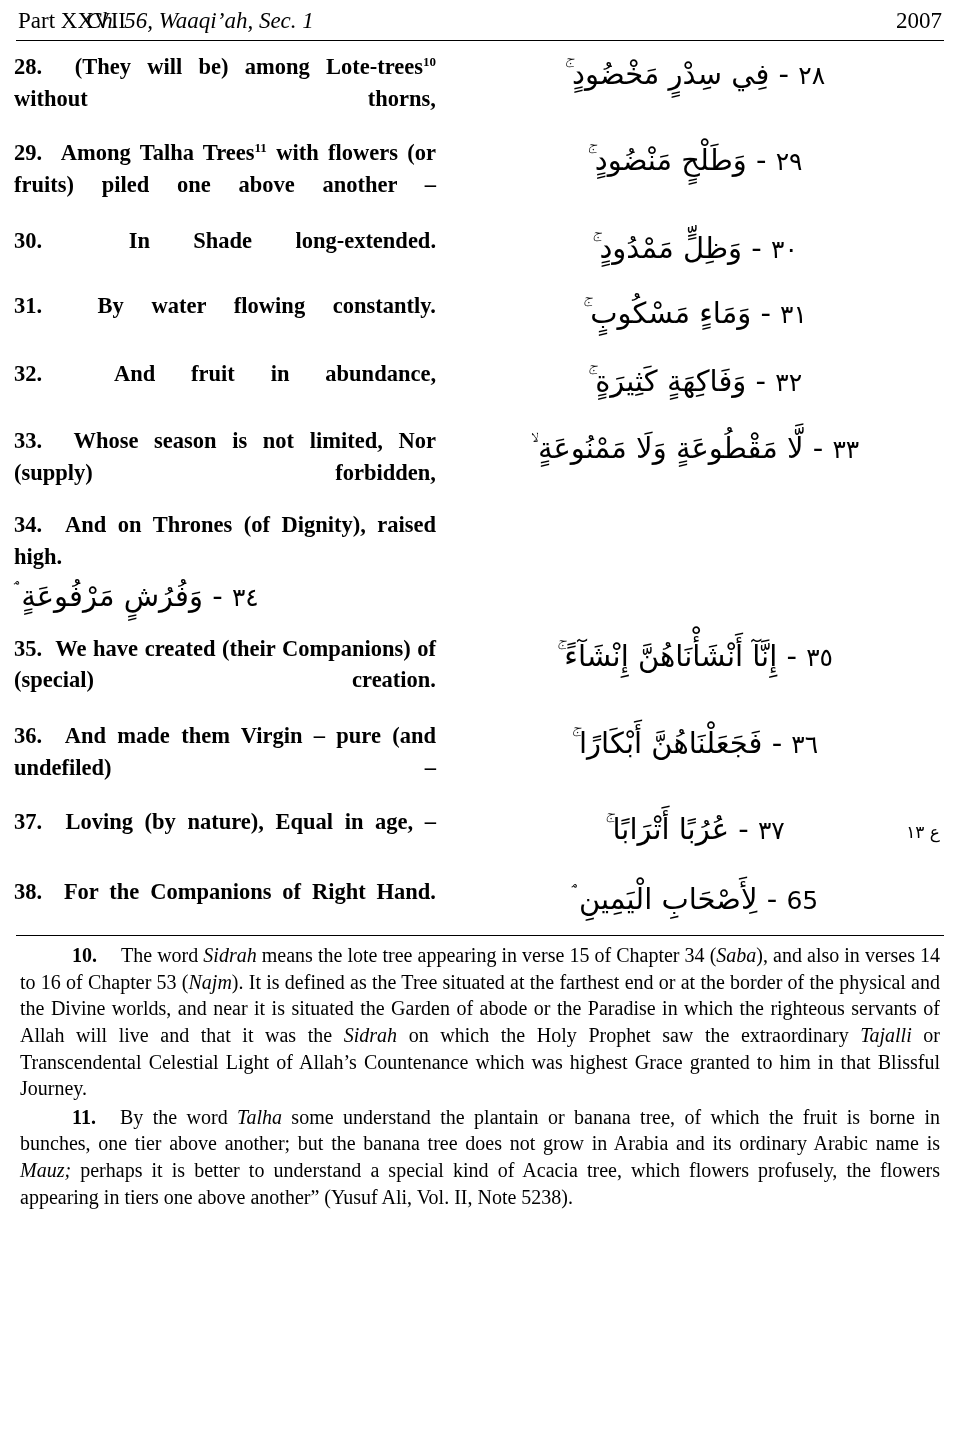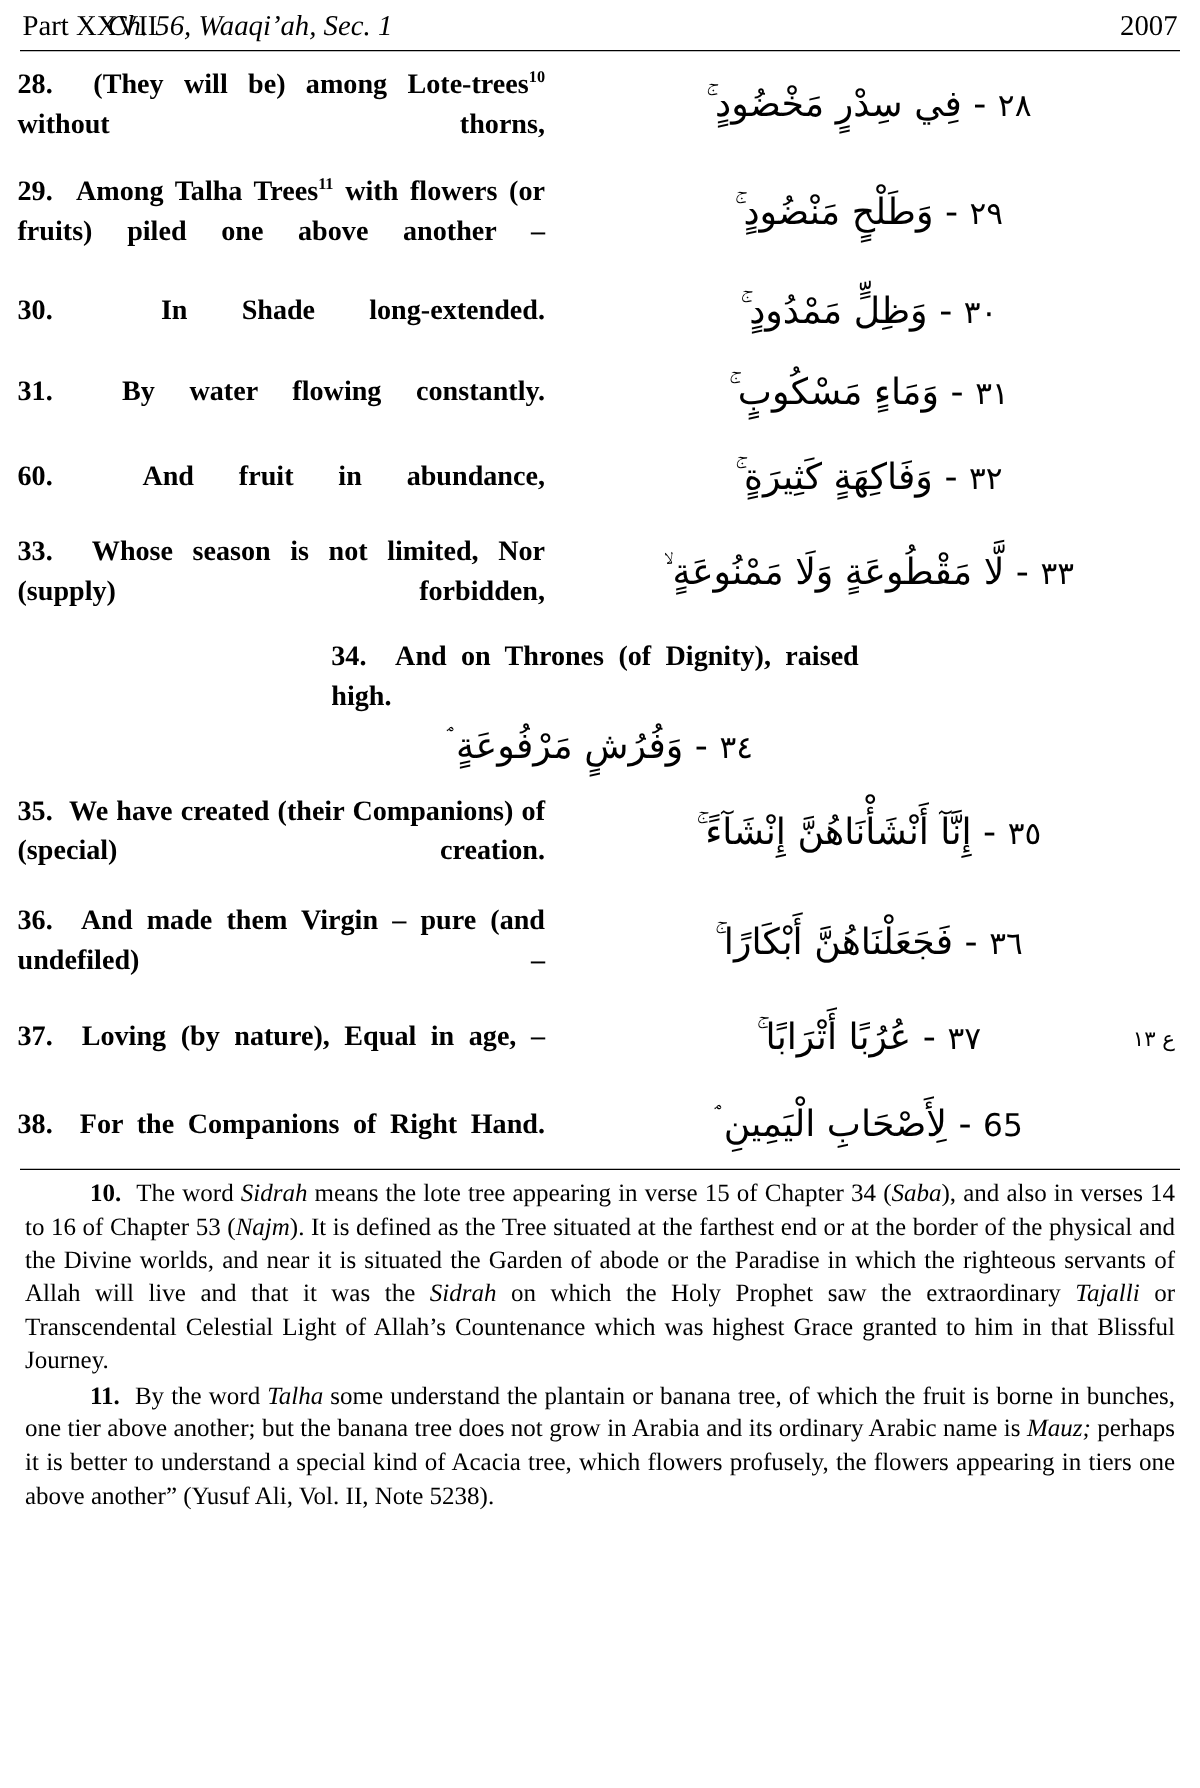--- a/index.html
+++ b/index.html
@@ -47,21 +47,21 @@
     border-top: 1.6px solid #000;
     margin: 2px 2px 10px 2px;
   }
 
   
   .verses {
     position: relative;
   }
   .verse-row {
     display: flex;
-    align-items: center;
+    align-items: flex-start;
     margin-bottom: 14px;
   }
   .verse-en {
     width: 430px;
     box-sizing: border-box;
     padding-right: 8px;
     font-size: 22.5px;
     font-weight: bold;
     line-height: 1.42;
     text-align: justify;
@@ -122,21 +122,21 @@
     line-height: 1.33;
     text-align: justify;
     padding: 0 6px;
   }
   .footnote {
     margin-bottom: 2px;
     text-indent: 52px;
   }
   .footnote .fnum {
     font-weight: bold;
-    margin-right: 12px;
+    margin-right: 24px;
   }
   .footnotes i { font-style: italic; }
 </style>
 </head>
 <body>
 
 <div class="page">
 
   <div class="header">
     <div class="part">Part XXVII</div>
@@ -156,21 +156,21 @@
       </div>
       <div class="verse-row r30">
         <div class="verse-en"><span class="num">30.</span>&nbsp;&nbsp;<span>In Shade long-extended.</span></div>
         <div class="verse-ar"><span class="arnum">٣٠</span> - <span>وَظِلٍّ مَمْدُودٍ ۚ</span></div>
       </div>
       <div class="verse-row r31">
         <div class="verse-en"><span class="num">31.</span>&nbsp;&nbsp;<span>By water flowing constantly.</span></div>
         <div class="verse-ar"><span class="arnum">٣١</span> - <span>وَمَاءٍ مَسْكُوبٍ ۚ</span></div>
       </div>
       <div class="verse-row r32">
-        <div class="verse-en"><span class="num">60.</span>&nbsp;&nbsp;<span>And fruit in abundance,</span></div>
+        <div class="verse-en"><span class="num">32.</span>&nbsp;&nbsp;<span>And fruit in abundance,</span></div>
         <div class="verse-ar"><span class="arnum">٣٢</span> - <span>وَفَاكِهَةٍ كَثِيرَةٍ ۚ</span></div>
       </div>
       <div class="verse-row r33">
         <div class="verse-en"><span class="num">33.</span>&nbsp;&nbsp;<span>Whose season is not limited, Nor (supply) forbidden,</span></div>
         <div class="verse-ar"><span class="arnum">٣٣</span> - <span>لَّا مَقْطُوعَةٍ وَلَا مَمْنُوعَةٍ ۙ</span></div>
       </div>
       <div class="verse-row r34">
         <div class="verse-en"><span class="num">34.</span>&nbsp;&nbsp;<span>And on Thrones (of Dignity), raised high.</span></div>
         <div class="verse-ar"><span class="arnum">٣٤</span> - <span>وَفُرُشٍ مَرْفُوعَةٍ ۘ</span></div>
       </div>

